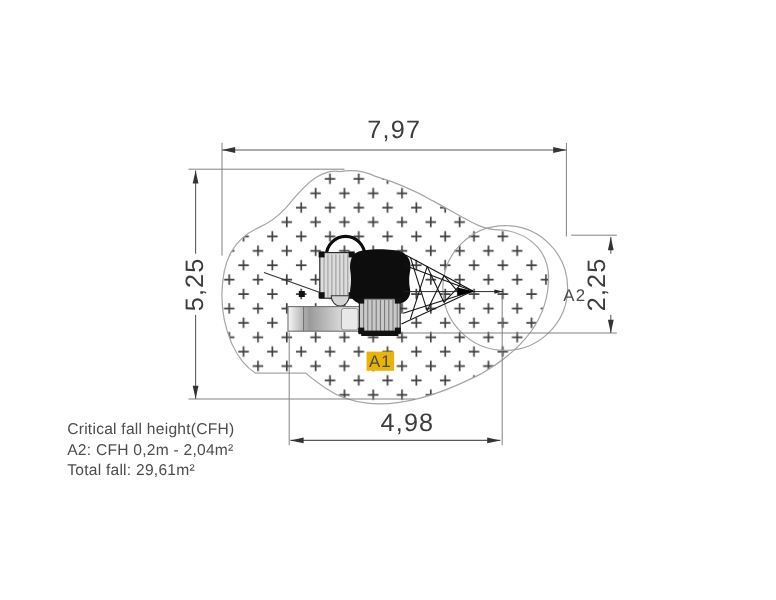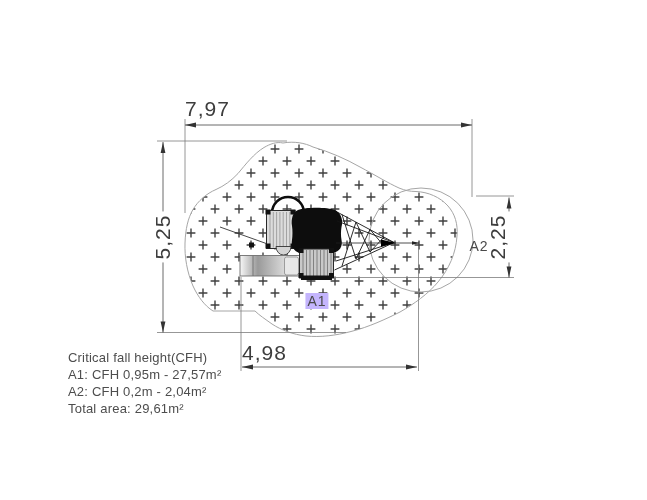--- a/index.html
+++ b/index.html
@@ -1,26 +1,26 @@
 <!DOCTYPE html>
 <html><head>
 <meta charset="utf-8">
 <style>
   html,body{margin:0;padding:0;background:#ffffff;}
   #canvas{position:relative;width:647px;height:500px;background:#ffffff;overflow:hidden;
           font-family:"Liberation Sans", sans-serif;}
   svg{position:absolute;left:0;top:0;}
   .txt{position:absolute;color:#3d3d3d;}
-  .dim-h{font-size:21px;letter-spacing:1px;color:#3d3d3d;}
+  .dim-h{font-size:21px;letter-spacing:1px;text-align:center;color:#3d3d3d;}
   .dim-v{font-size:21px;letter-spacing:1px;background:#ffffff;padding:0 3px;color:#3d3d3d;
          transform:translate(-50%,-50%) rotate(-90deg);white-space:nowrap;}
   .area-label{font-size:14px;color:#4a4a4a;letter-spacing:1px;transform:translate(-50%,-50%);
-              background:#c4b5fd;padding:0 2px;white-space:nowrap;}
+              background:#eab308;padding:0 2px;white-space:nowrap;}
   .area-label.no-bg{background:transparent;}
-  .notes{left:56px;top:349px;font-size:13px;line-height:17px;color:#4d4d4d;letter-spacing:0.2px;margin-left:12px;}
+  .notes{left:56px;top:349px;font-size:13px;line-height:17px;color:#4d4d4d;letter-spacing:0.2px;}
   .notes p{margin:0;}
 </style>
 </head>
 <body>
 
 <div id="canvas">
 
   <svg width="647" height="500" viewBox="0 0 647 500">
     <defs>
       <pattern id="pp" width="24" height="24" patternUnits="userSpaceOnUse">
@@ -178,18 +178,17 @@
   <div class="txt dim-h" style="left:185px;top:97px;width:287px;">7,97</div>
   <div class="txt dim-v" style="left:163px;top:237px;">5,25</div>
   <div class="txt dim-h" style="left:242px;top:341px;width:195px;">4,98</div>
   <div class="txt dim-v" style="left:498px;top:237px;">2,25</div>
 
   <div class="txt area-label" style="left:317px;top:301px;">A1</div>
   <div class="txt area-label no-bg" style="left:479px;top:246px;">A2</div>
 
   <div class="txt notes">
     <p>Critical fall height(CFH)</p>
-    <p>A1: CFH 0,95m - 27,57m²</p>
     <p>A2: CFH 0,2m - 2,04m²</p>
-    <p>Total area: 29,61m²</p>
+    <p>Total fall: 29,61m²</p>
   </div>
 
 </div>
 
 </body></html>

